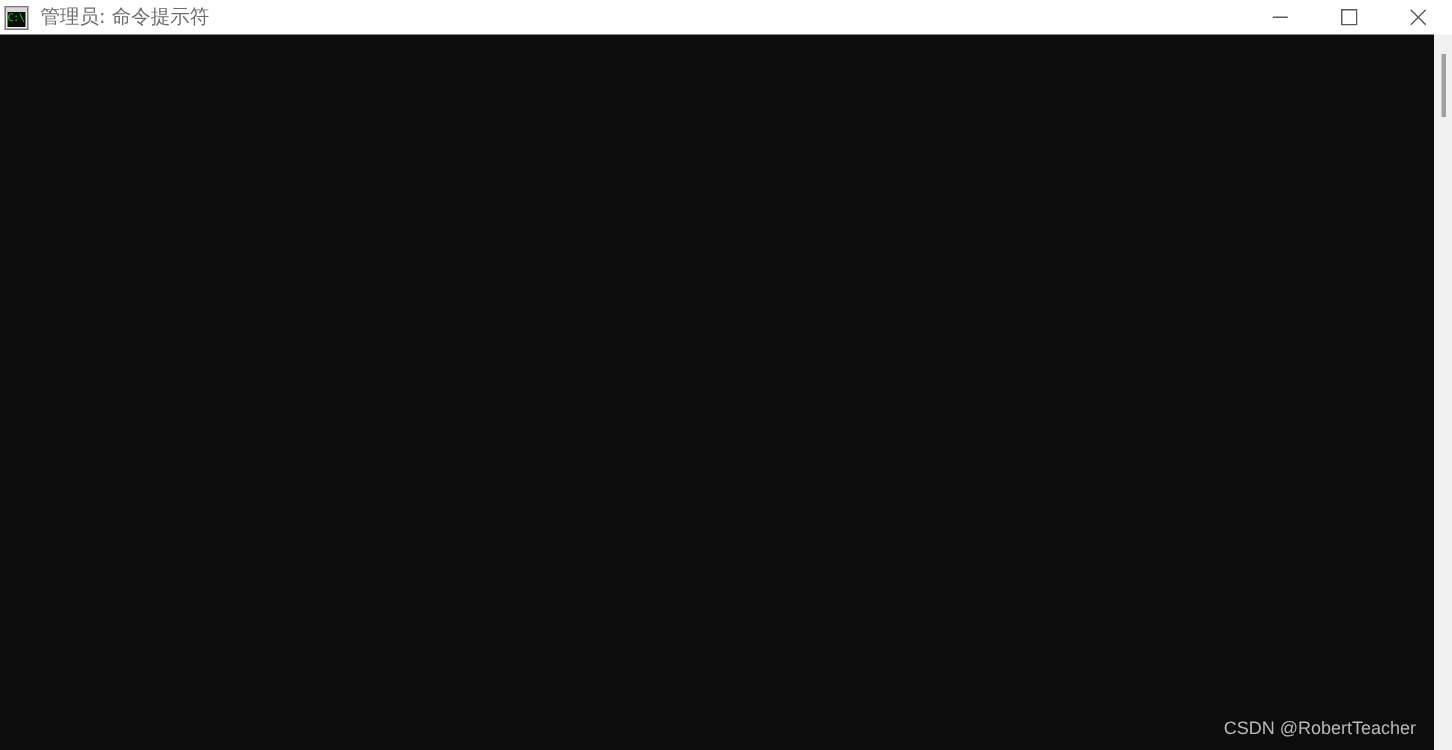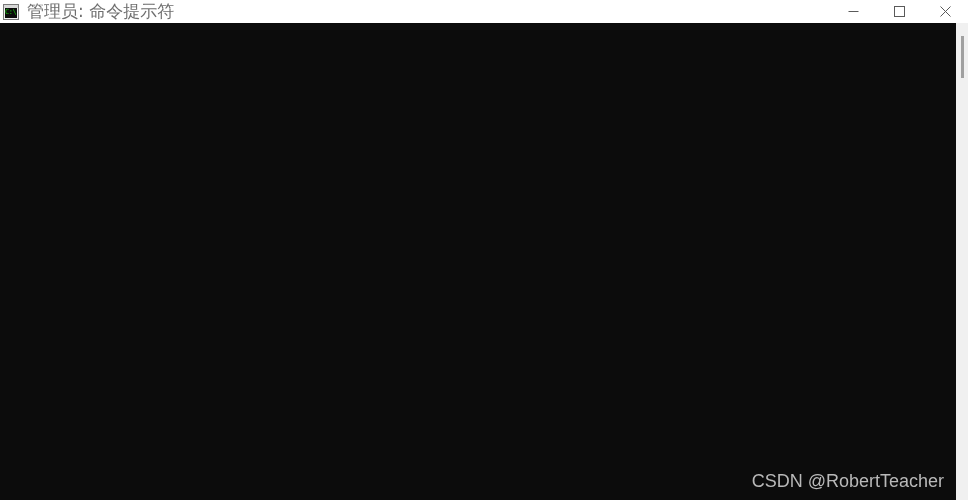--- a/index.html
+++ b/index.html
@@ -70,21 +70,21 @@
     font-family: "DejaVu Sans Mono", monospace;
     font-size: 7px;
     line-height: 9px;
     color: #16c60c;
     letter-spacing: -0.5px;
     white-space: nowrap;
   }
   #titlebar-title {
     margin-left: 8px;
     font-family: "DejaVu Sans", "Liberation Sans", sans-serif;
-    font-size: 17px;
+    font-size: 13px;
     color: #6e6e6e;
     white-space: nowrap;
     line-height: 23px;
   }
   #titlebar-spacer { flex: 1 1 auto; }
   #window-controls {
     display: flex;
     align-items: stretch;
     height: 23px;
     flex: 0 0 auto;
@@ -142,21 +142,21 @@
     height: 42px;
     background: #a0a0a0;
   }
 
   
   #watermark {
     position: absolute;
     right: 24px;
     bottom: 8px;
     font-family: "Liberation Sans", sans-serif;
-    font-size: 18px;
+    font-size: 12px;
     color: #b9b9b9;
     white-space: nowrap;
     user-select: none;
     margin-left: 11px;
   }
 </style>
 </head>
 <body>
 
 <div id="app-window">

